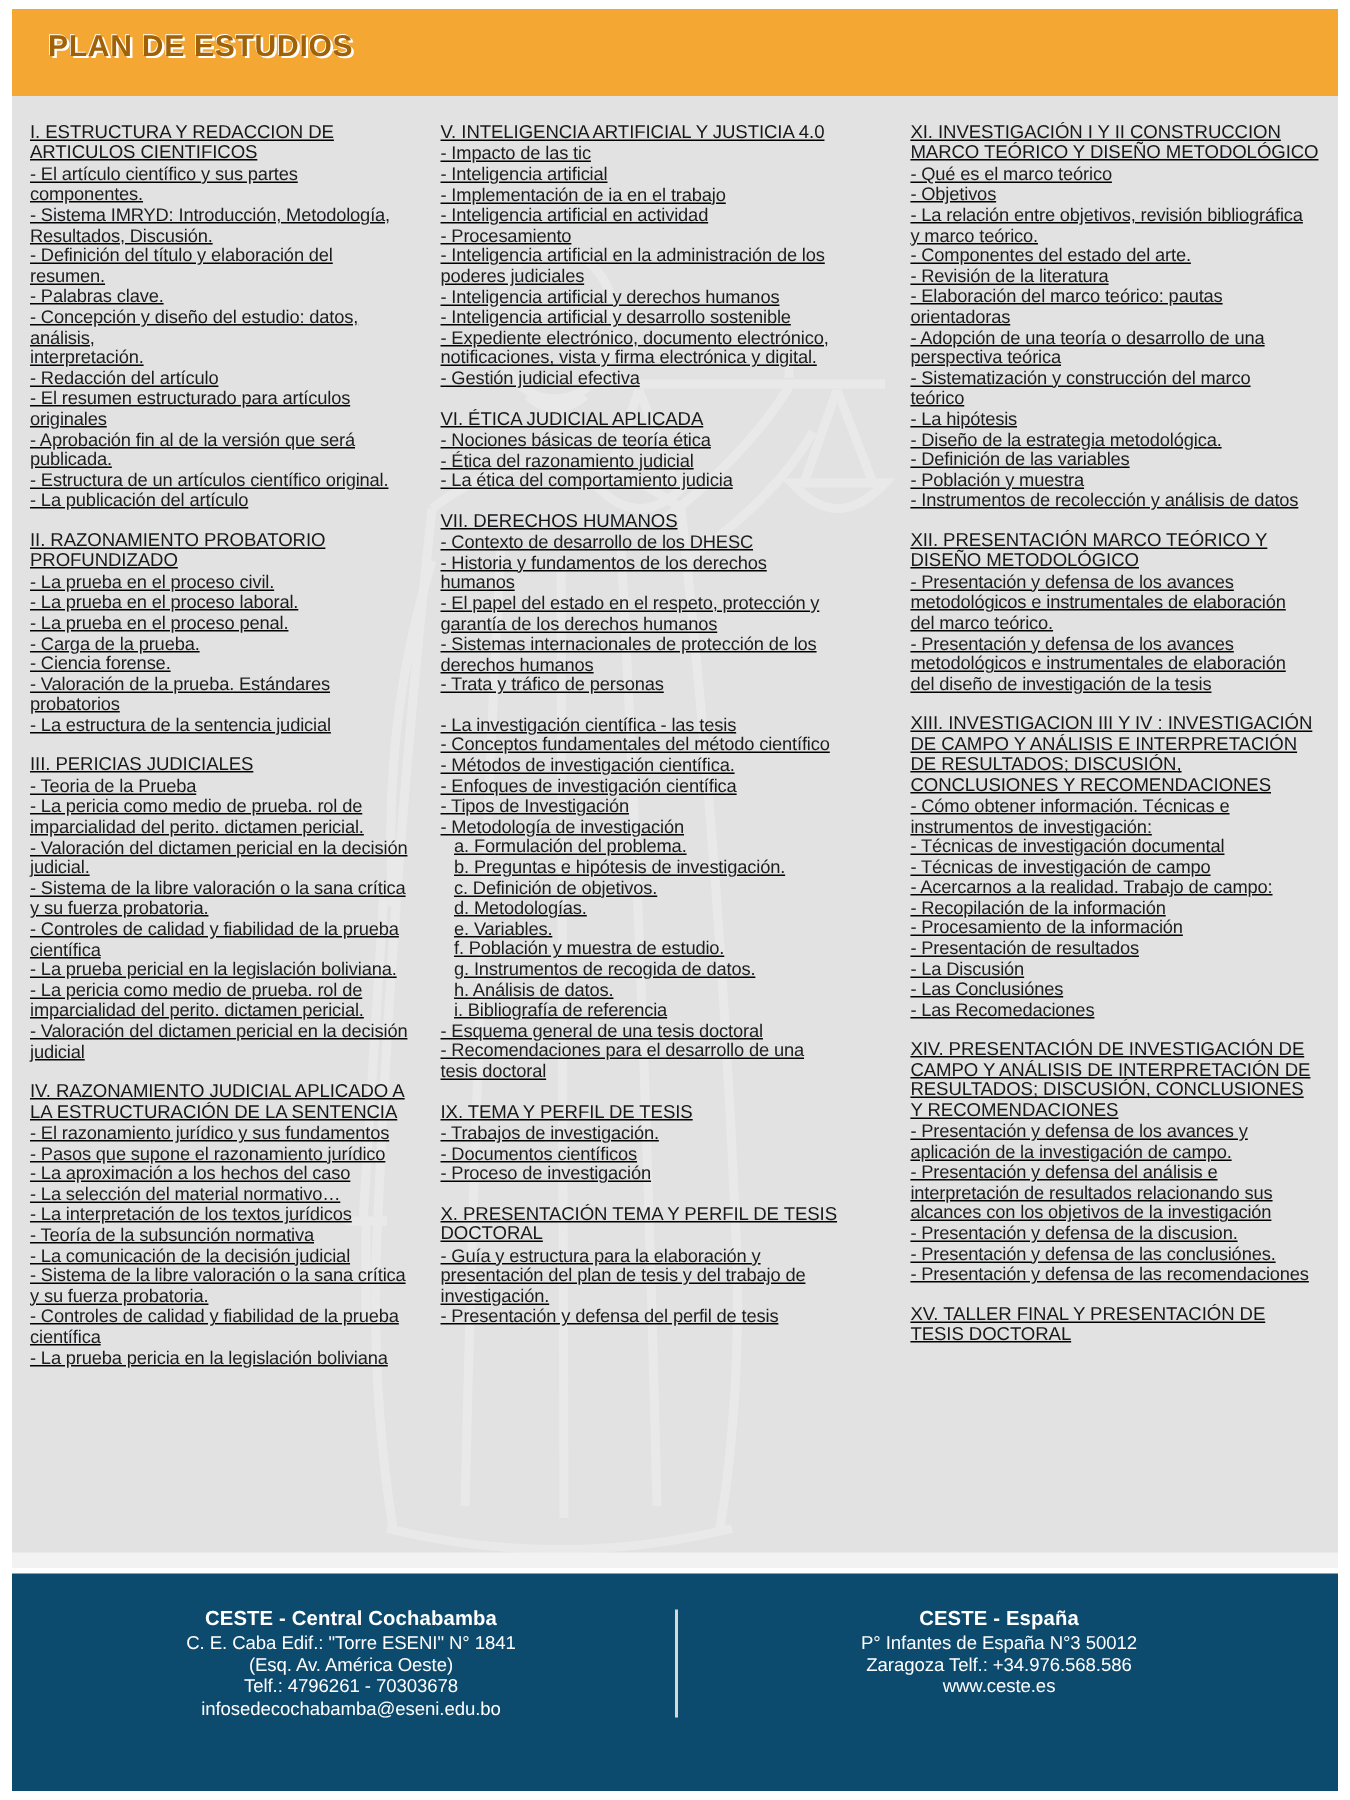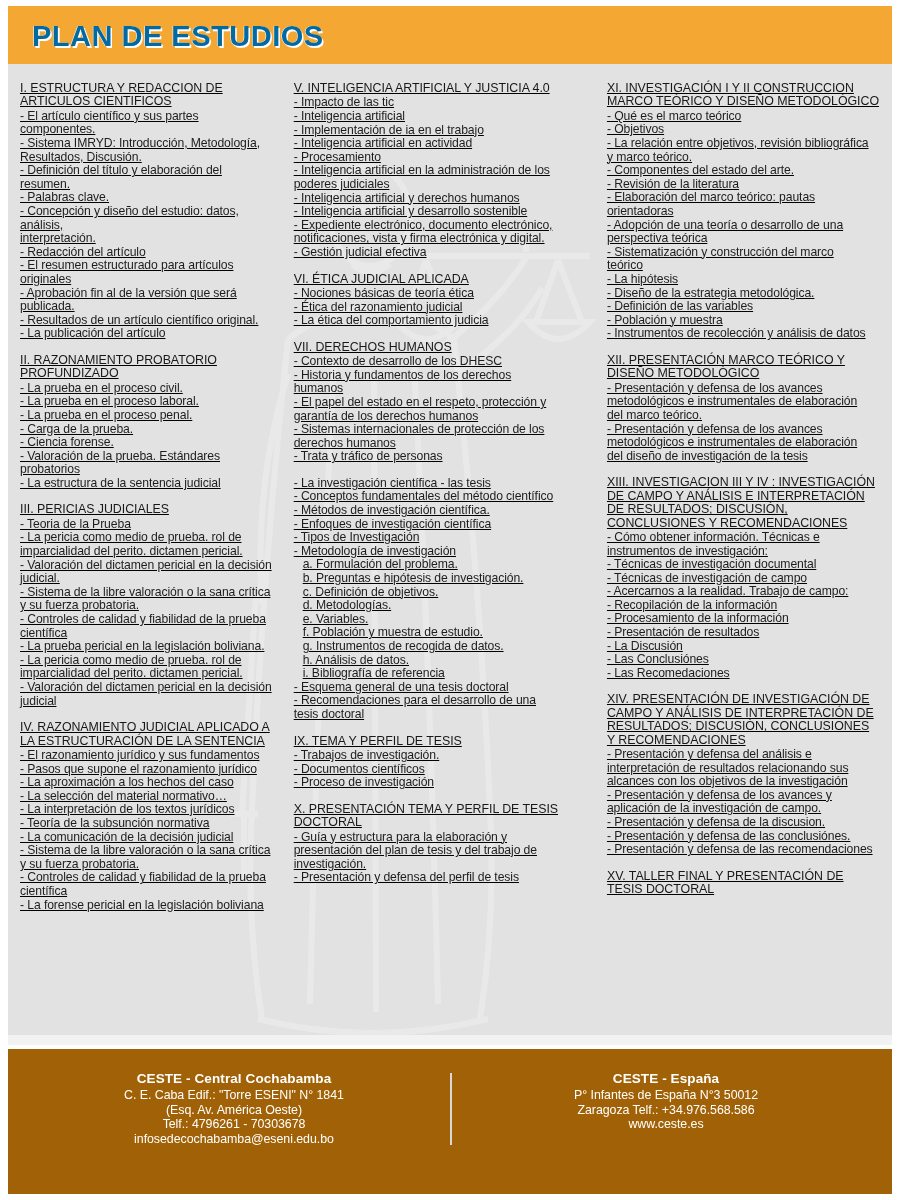--- a/index.html
+++ b/index.html
@@ -20,24 +20,24 @@
   
   .header-band{
     position:absolute;
     left:8px;top:6px;
     width:884px;height:58px;
     background:#f5a734;
   }
   .header-title{
     position:absolute;
     left:32px;top:20px;
-    font-size:29px;
+    font-size:20px;
     font-weight:bold;
     letter-spacing:0.5px;
-    color:#0369a1;
+    color:#a16207;
     text-shadow:
       1.6px 1.6px 0 #ffffff,
       -0.5px -0.5px 0 #ffffff;
     white-space:nowrap;
   }
 
   
   .body-panel{
     position:absolute;
     left:8px;top:64px;
@@ -98,21 +98,21 @@
     letter-spacing:-0.1px;
     white-space:pre-line;
   }
   .sec-items li.ind{padding-left:9px;}
 
   
   .footer{
     position:absolute;
     left:8px;top:1049px;
     width:884px;height:145px;
-    background:#a16207;
+    background:#0c4a6e;
     display:flex;
     align-items:flex-start;
     justify-content:space-between;
     box-sizing:border-box;
     padding:22px 10px 0 10px;
   }
   .fcol{
     flex:1 1 0;
     text-align:center;
     color:#ffffff;
@@ -206,21 +206,21 @@
 resumen.</li>
             <li>- Palabras clave.</li>
             <li>- Concepción y diseño del estudio: datos,
 análisis,
    interpretación.</li>
             <li>- Redacción del artículo</li>
             <li>- El resumen estructurado para artículos
 originales</li>
             <li>- Aprobación fin al de la versión que será
 publicada.</li>
-            <li>- Resultados de un artículo científico original.</li>
+            <li>- Estructura de un artículos científico original.</li>
             <li>- La publicación del artículo</li>
           </ul>
         </div>
         <div class="sec">
           <div class="sec-title">II. RAZONAMIENTO PROBATORIO
 PROFUNDIZADO</div>
           <ul class="sec-items">
             <li>- La prueba en el proceso civil.</li>
             <li>- La prueba en el proceso laboral.</li>
             <li>- La prueba en el proceso penal.</li>
@@ -258,21 +258,21 @@
             <li>- Pasos que supone el razonamiento jurídico</li>
             <li>- La aproximación a los hechos del caso</li>
             <li>- La selección del material normativo…</li>
             <li>- La interpretación de los textos jurídicos</li>
             <li>- Teoría de la subsunción normativa</li>
             <li>- La comunicación de la decisión judicial</li>
             <li>- Sistema de la libre valoración o la sana crítica
 y su fuerza probatoria.</li>
             <li>- Controles de calidad y fiabilidad de la prueba
 científica</li>
-            <li>- La forense pericial en la legislación boliviana</li>
+            <li>- La prueba pericia en la legislación boliviana</li>
           </ul>
         </div>
       </div>
 
       <div class="col col-2">
         <div class="sec">
           <div class="sec-title">V. INTELIGENCIA ARTIFICIAL Y JUSTICIA 4.0</div>
           <ul class="sec-items">
             <li>- Impacto de las tic</li>
             <li>- Inteligencia artificial</li>
@@ -405,25 +405,25 @@
             <li>- Las Conclusiónes</li>
             <li>- Las Recomedaciones</li>
           </ul>
         </div>
         <div class="sec">
           <div class="sec-title">XIV. PRESENTACIÓN DE INVESTIGACIÓN DE
 CAMPO Y ANÁLISIS DE INTERPRETACIÓN DE
 RESULTADOS; DISCUSIÓN, CONCLUSIONES
 Y RECOMENDACIONES</div>
           <ul class="sec-items">
+            <li>- Presentación y defensa de los avances y
+aplicación de la  investigación de campo.</li>
             <li>- Presentación y defensa del análisis e
 interpretación de   resultados relacionando sus
 alcances con los objetivos   de la investigación</li>
-            <li>- Presentación y defensa de los avances y
-aplicación de la  investigación de campo.</li>
             <li>- Presentación y defensa de la discusion.</li>
             <li>- Presentación y defensa de las conclusiónes.</li>
             <li>- Presentación y defensa de las recomendaciones</li>
           </ul>
         </div>
         <div class="sec">
           <div class="sec-title">XV. TALLER FINAL Y PRESENTACIÓN DE
 TESIS DOCTORAL</div>
         </div>
       </div>

